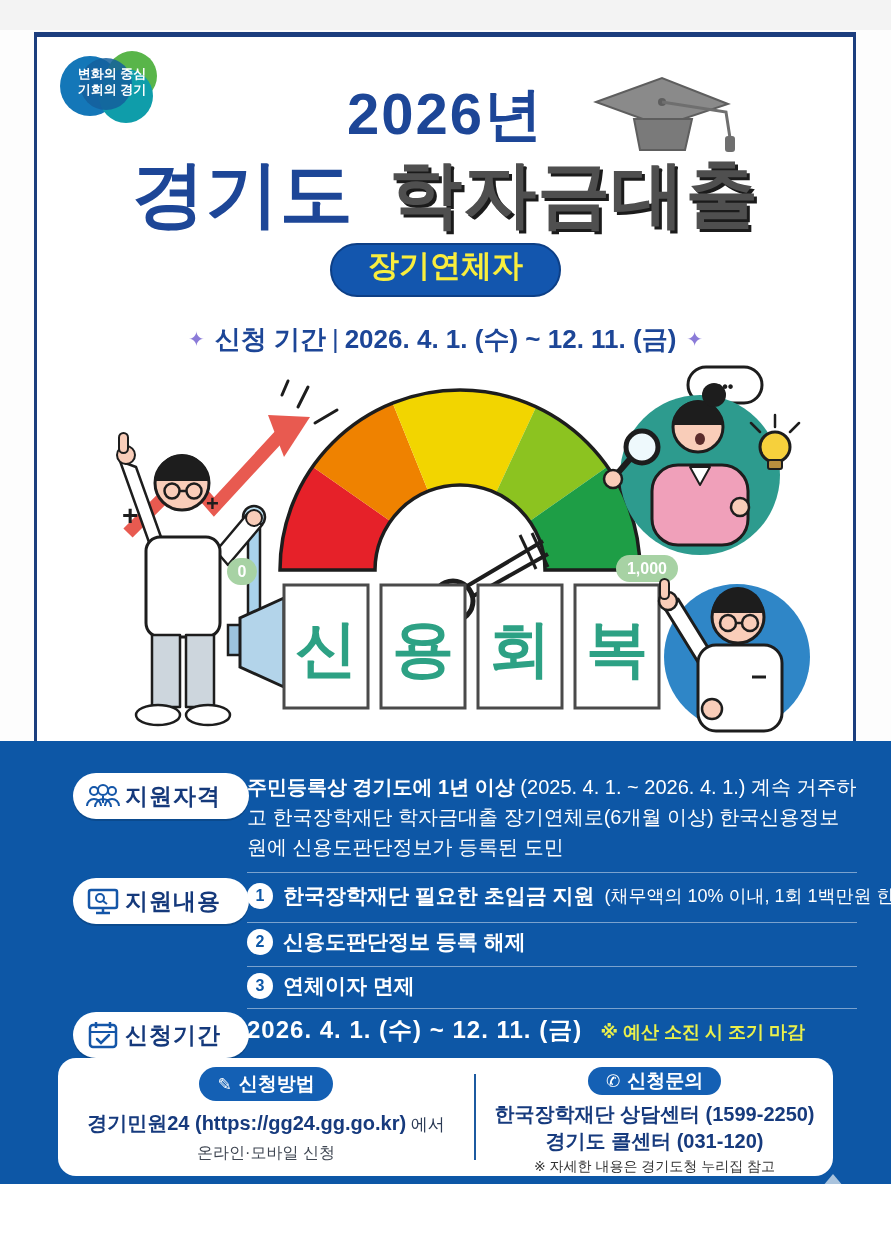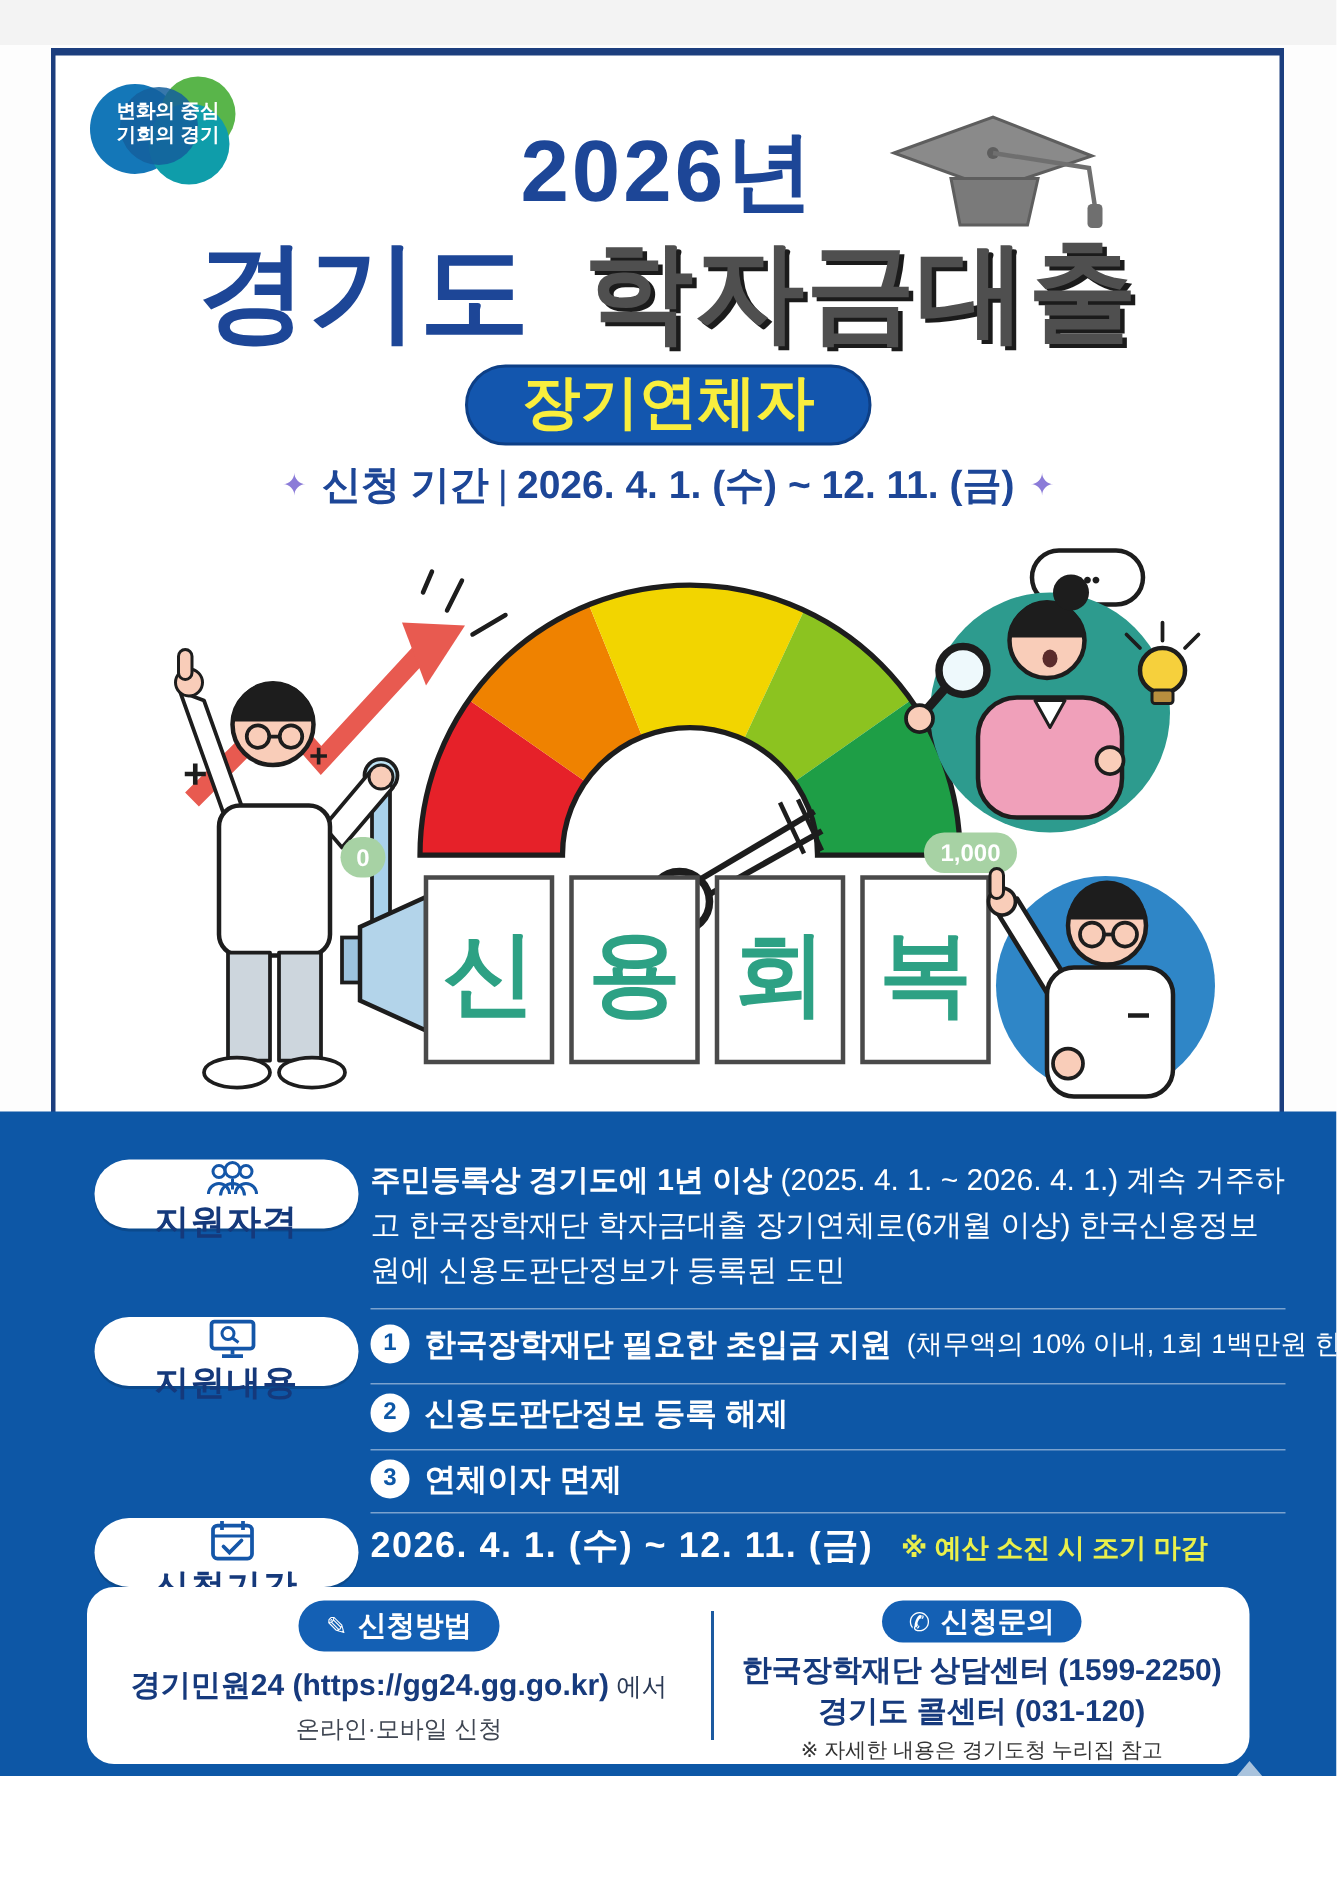--- a/index.html
+++ b/index.html
@@ -16,36 +16,36 @@
 
   
   .year{position:absolute;left:0;top:76px;width:891px;text-align:center;
         font-size:58px;font-weight:900;color:#1d4697;letter-spacing:2px;}
   .cap{position:absolute;left:586px;top:72px;}
   .title-row{position:absolute;left:0;top:146px;width:891px;text-align:center;white-space:nowrap;
              font-size:73px;font-weight:900;letter-spacing:1px;}
   .title-region{color:#1d4697;}
   .title-main{color:#4f4f4f;text-shadow:3px 3px 0 #1b1b1b;margin-left:14px;}
   .subtitle-wrap{position:absolute;left:0;top:243px;width:891px;text-align:center;}
-  .subtitle-pill{display:inline-flex;align-items:flex-end;gap:26px;background:#1356ae;border:2px solid #0d3f86;
-                 border-radius:30px;height:50px;padding:0 36px;font-size:39px;font-weight:800;white-space:nowrap;}
+  .subtitle-pill{display:inline-flex;align-items:flex-start;gap:26px;background:#1356ae;border:2px solid #0d3f86;
+                 border-radius:30px;height:50px;padding:0 36px;font-size:31px;font-weight:800;white-space:nowrap;}
   .subtitle-hl{color:#f9ee3d;}
   .subtitle-rest{color:#ffffff;}
-  .period{position:absolute;left:0;top:306px;width:891px;text-align:center;white-space:nowrap;
+  .period{position:absolute;left:0;top:322px;width:891px;text-align:center;white-space:nowrap;
           font-size:26px;font-weight:800;color:#1d4697;}
   .diamond{color:#8b7bd8;font-size:20px;vertical-align:2px;padding:0 10px;}
   .period-sep{font-weight:400;padding:0 6px;color:#1d4697;}
 
   
   .hero{position:absolute;left:0;top:355px;width:891px;height:378px;}
 
   
   .panel{position:absolute;left:0;top:741px;width:891px;height:456px;background:#0d57a6;border-bottom:4px solid #122f57;box-sizing:border-box;}
-  .pill-label{position:absolute;left:63px;display:flex;align-items:center;background:#ffffff;border-radius:26px;
-              height:46px;width:176px;box-shadow:0 2px 0 rgba(0,0,0,0.15);flex-direction:column;}
+  .pill-label{position:absolute;left:73px;display:flex;align-items:center;background:#ffffff;border-radius:26px;
+              height:46px;width:176px;box-shadow:0 2px 0 rgba(0,0,0,0.15);}
   .pill-ico{width:44px;height:34px;display:flex;align-items:center;justify-content:center;margin-left:8px;}
   .pill-txt{font-size:23px;font-weight:800;color:#15397b;letter-spacing:1px;}
   .elig-text{position:absolute;left:247px;top:772px;width:612px;font-size:20px;line-height:30px;color:#ffffff;font-weight:500;}
   .elig-text b{font-weight:800;}
   .divider{position:absolute;left:247px;width:610px;height:0;border-top:1.5px solid rgba(255,255,255,0.45);}
   .benefit{position:absolute;left:247px;display:flex;align-items:center;gap:10px;white-space:nowrap;}
   .num-circle{width:26px;height:26px;border-radius:50%;background:#ffffff;color:#0d57a6;font-size:16px;font-weight:800;
               display:flex;align-items:center;justify-content:center;flex:0 0 auto;}
   .benefit-bold{font-size:21px;font-weight:800;color:#ffffff;}
   .benefit-note{font-size:18px;font-weight:400;color:#ffffff;}

